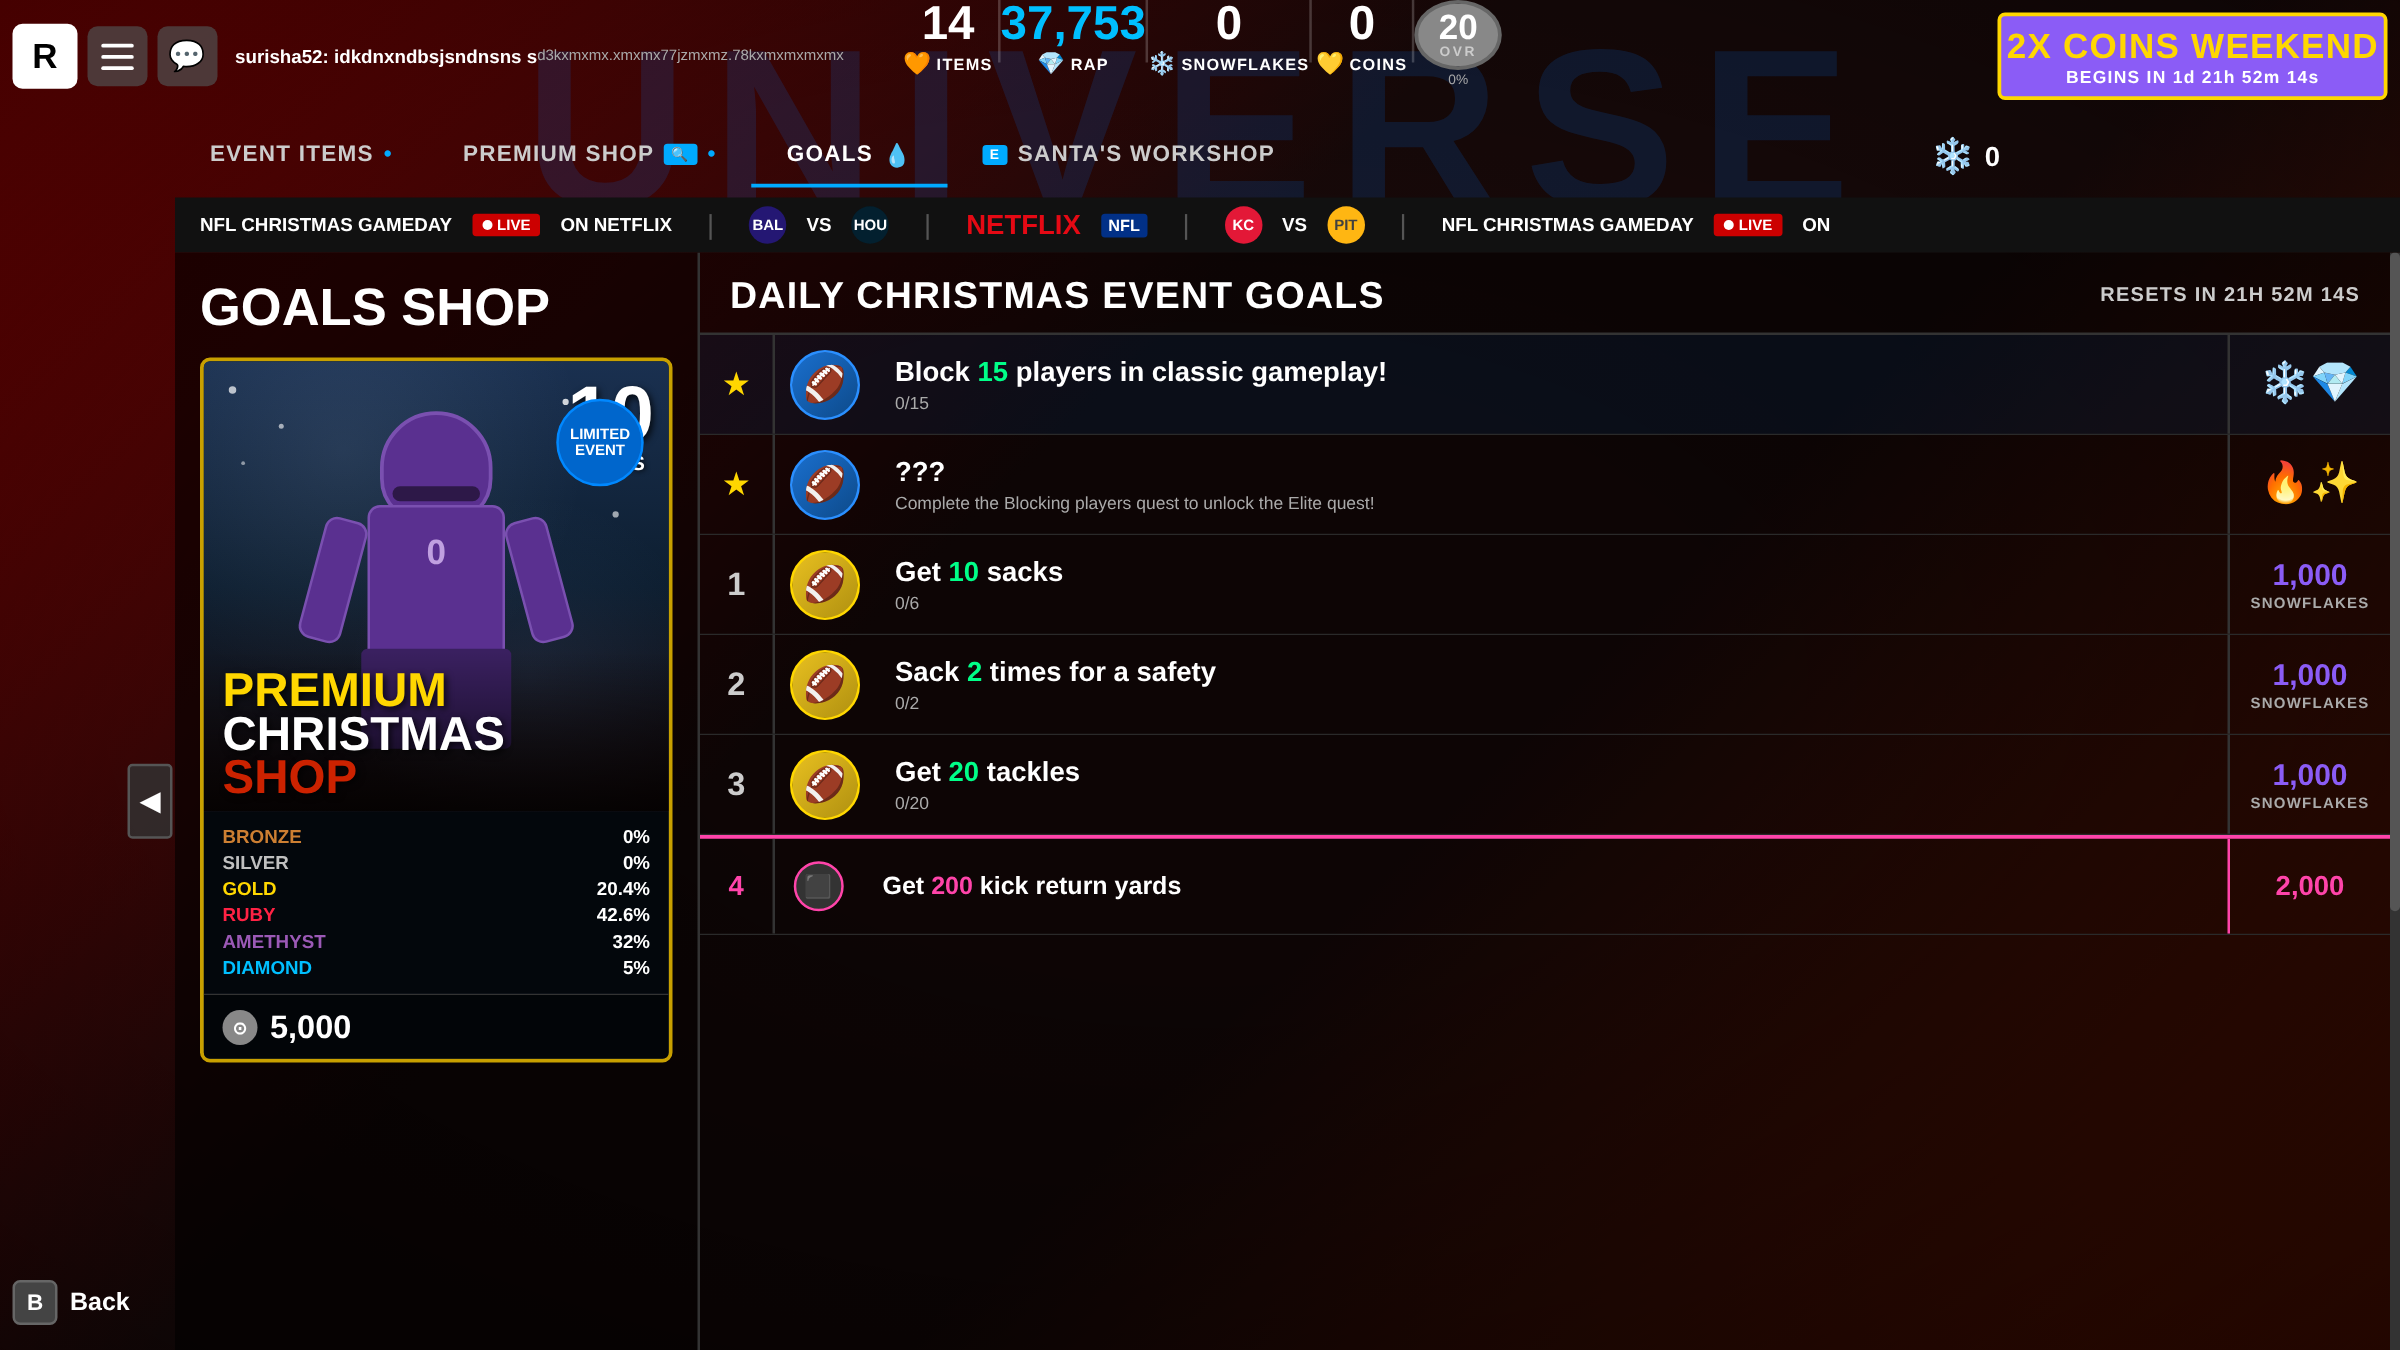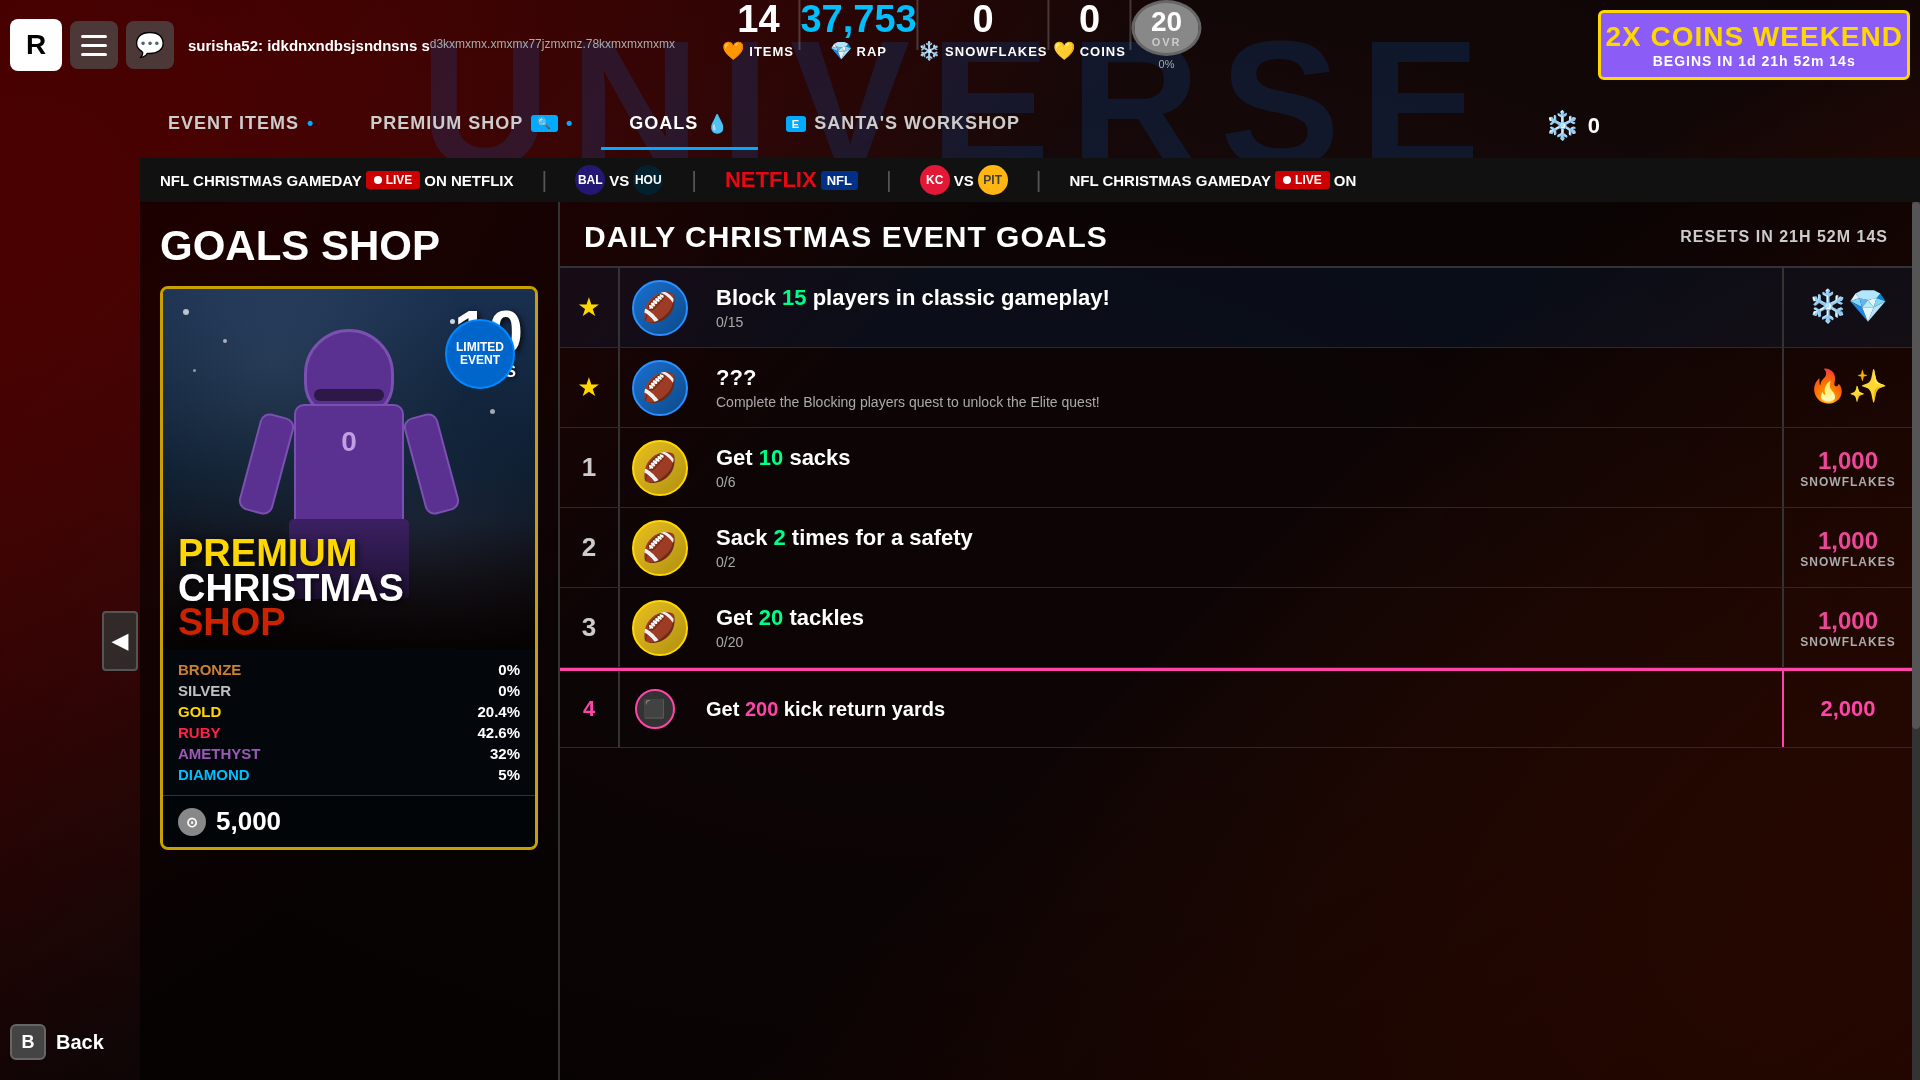--- a/index.html
+++ b/index.html
@@ -204,21 +204,21 @@
       left: 140px;
       right: 0;
       height: 44px;
       background: #111;
       display: flex; align-items: center;
       z-index: 9;
       overflow: hidden;
       gap: 0;
     }
     .ticker-item {
-      display: flex; align-items: center; gap: 4px;
+      display: flex; align-items: center; gap: 16px;
       padding: 0 20px;
       color: white; font-size: 15px; font-weight: bold;
       white-space: nowrap;
     }
     .live-badge {
       background: #cc0000;
       color: white;
       font-size: 12px;
       font-weight: 900;
       padding: 2px 8px;
@@ -514,21 +514,21 @@
     .goal-sub-text {
       color: #aaa; font-size: 14px; margin-top: 3px;
     }
     .goal-reward {
       width: 130px;
       display: flex; flex-direction: column; align-items: center; justify-content: center;
       border-left: 2px solid #333;
       padding: 10px;
       flex-shrink: 0;
     }
-    .reward-value { color: #ec4899; font-size: 24px; font-weight: 900; }
+    .reward-value { color: #8b5cf6; font-size: 24px; font-weight: 900; }
     .reward-label { color: #aaa; font-size: 12px; font-weight: bold; letter-spacing: 1px; }
     .reward-icon { font-size: 32px; margin-bottom: 4px; }
 
     
     .goal-item.partial {
       height: 55px; overflow: hidden;
     }
     .goal-item.partial .goal-main-text { font-size: 20px; }
     .goal-item.partial .goal-number { color: #ff44aa; }
     .goal-item.partial .goal-reward { border-left-color: #ff44aa; }

